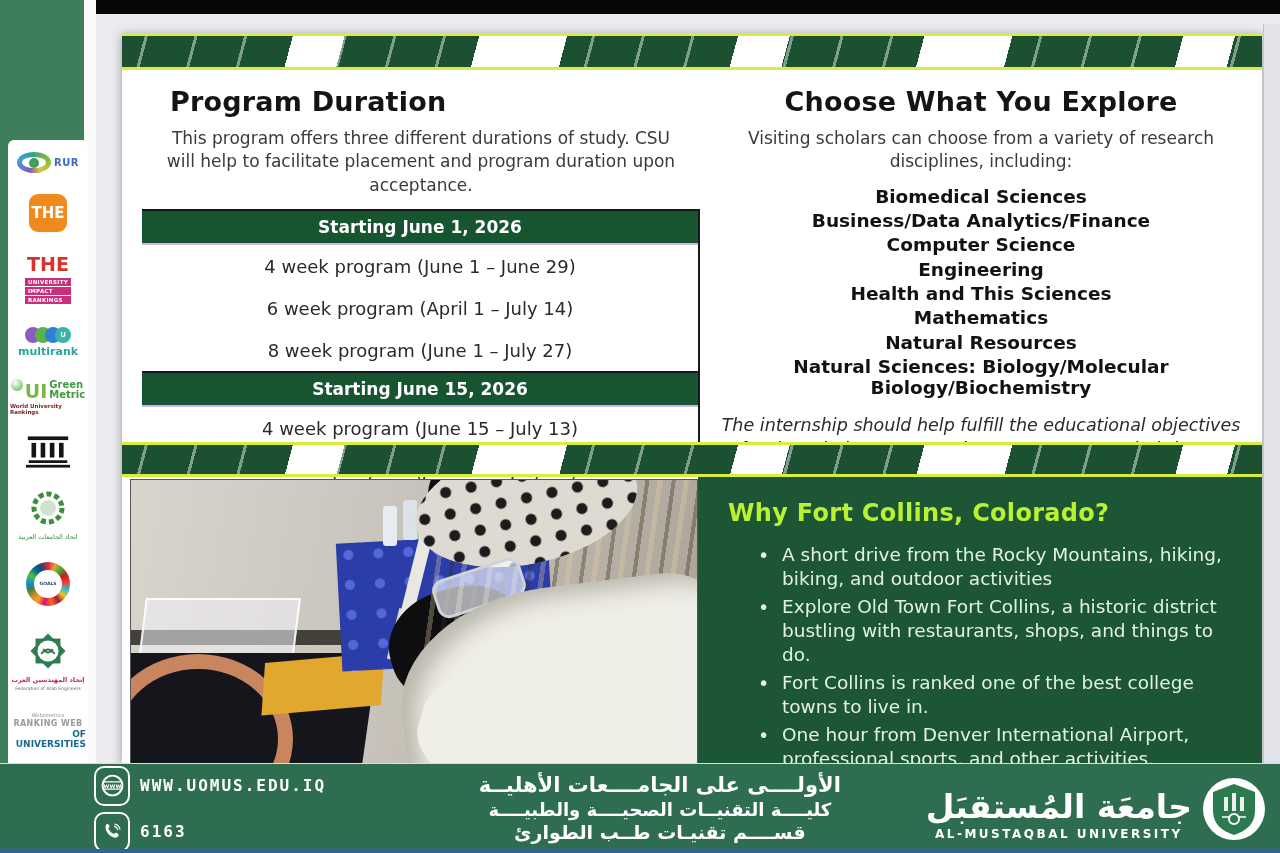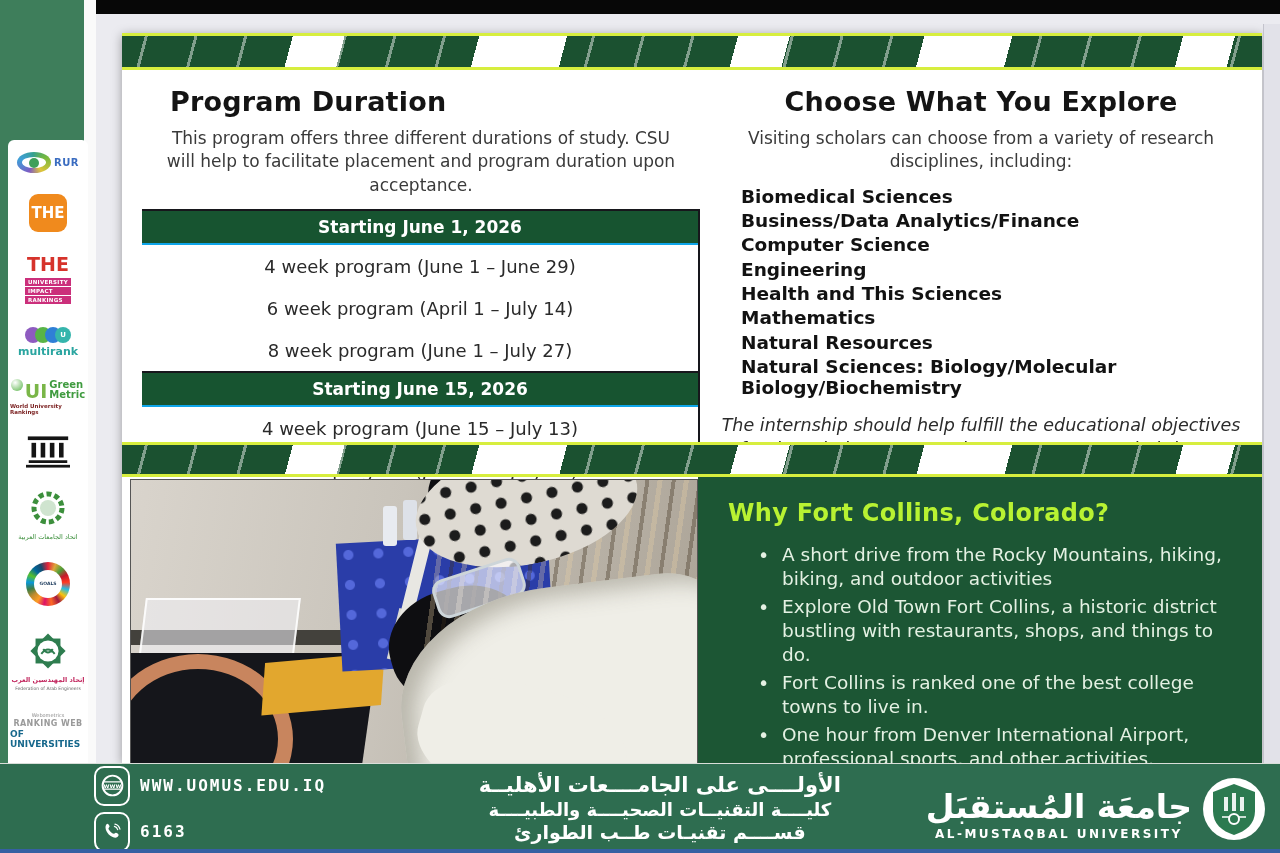--- a/index.html
+++ b/index.html
@@ -25,25 +25,25 @@
   .left-col  { width:578px; flex:0 0 578px; padding-top:12px;padding-left:20px; }
   .right-col { flex:1; padding-top:12px; }
 
   h2.sec { font-size:27px; font-weight:800; color:#141414; letter-spacing:.2px; }
   .left-col h2.sec { margin:4px 0 10px 28px; }
   .right-col h2.sec { text-align:center; margin:4px 0 10px 0; }
   p.intro { text-align:center; font-size:17px; line-height:1.38; color:#3a3a3a; margin:0 auto 12px auto; width:530px; }
 
   .duration-table { border-right:2px solid #17171c; }
   .session-bar { background:#175430; color:#fff; font-weight:700; font-size:17px; text-align:center;
-                 padding:6px 0; border-top:2px solid #17171c; border-bottom:2px solid #0ea5e9; }
+                 padding:6px 0; border-top:2px solid #17171c; border-bottom:2px solid #c4b5fd; }
   .program-row { font-size:18px; color:#2a2a2a; text-align:center; padding:11px 0 10px 0; }
   p.note { font-style:italic; font-size:16px; color:#222; text-align:center; padding:4px 0 12px 0; }
 
-  .disciplines { margin:6px auto 8px auto; width:480px; text-align:left; }
+  .disciplines { margin:6px auto 8px auto; width:480px; text-align:center; }
   .discipline { font-size:18.5px; font-weight:800; color:#121212; line-height:1.15; margin-bottom:3px; }
   p.expl-note { font-style:italic; font-size:17.5px; color:#2b2b2b; text-align:center; line-height:1.35;
                 width:520px; margin:16px auto 0 auto; }
 
   .bottom-row { display:flex; flex:1; }
 
   
   .photo { width:568px; flex:0 0 568px; margin:2px 0 8px 8px; position:relative; overflow:hidden;
            border:1px solid #555; border-bottom:3px solid #161616;
            background:linear-gradient(100deg,#d9d4cc 0%,#c9c4bb 45%,#aba396 100%); }
@@ -115,21 +115,21 @@
   .sdg-ring { width:44px; height:44px; border-radius:50%; position:relative;
               background:conic-gradient(#e5243b,#dda63a,#4c9f38,#c5192d,#ff3a21,#26bde2,#fcc30b,#a21942,#fd6925,#dd1367,#fd9d24,#bf8b2e,#3f7e44,#0a97d9,#56c02b,#00689d,#19486a,#e5243b); }
   .sdg-ring::after { content:""; position:absolute; inset:8px; background:#fff; border-radius:50%; }
   .sdg-txt { position:absolute; inset:0; display:flex; align-items:center; justify-content:center; z-index:2;
              font-size:4.5px; font-weight:800; color:#1b3a5c; text-align:center; line-height:1.1; padding:10px; }
   .fae-cap { font-size:6.5px; font-weight:800; color:#c2275e; }
   .fae-sub { font-size:4.5px; color:#666; }
   .wb { text-align:left; }
   .wb-pre { font-size:5px; color:#8a8a8a; }
   .wb1 { font-size:8px; color:#9a9a9a; font-weight:700; letter-spacing:.4px; line-height:1.05; }
-  .wb2 { font-size:9px; color:#17688c; font-weight:900; line-height:1.05; }
+  .wb2 { font-size:9px; color:#17688c; font-weight:900; line-height:1.05;text-align:right; }
 
   
   .footer { position:absolute; left:0; top:763px; width:1280px; height:90px; background:#2e6d50;
             border-top:1px solid #d9ded9; display:flex; align-items:center; }
   .footer::after { content:""; position:absolute; left:0; bottom:0; width:100%; height:4px; background:#3560a2; }
   .contact { margin-left:94px; width:300px; display:flex; flex-direction:column; gap:6px; }
   .c-row { display:flex; align-items:center; gap:10px; }
   .icn { width:36px; height:40px; border:2.5px solid #fff; border-radius:10px; display:flex; align-items:center; justify-content:center; flex:0 0 36px; }
   .c-txt { font-family:"DejaVu Sans Mono","Liberation Mono",monospace; font-weight:700; color:#fff; font-size:16px; letter-spacing:2px; }
   .ar-block { flex:1; text-align:center; color:#fff; direction:rtl; line-height:1.25; }

